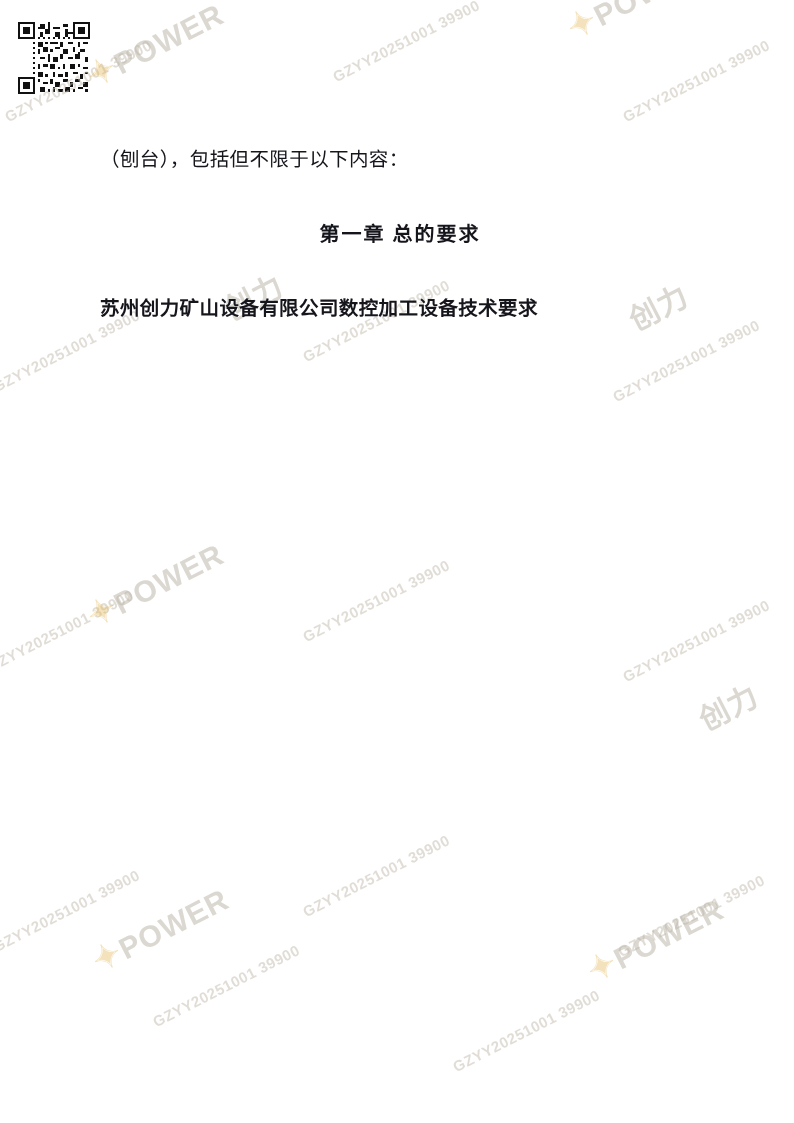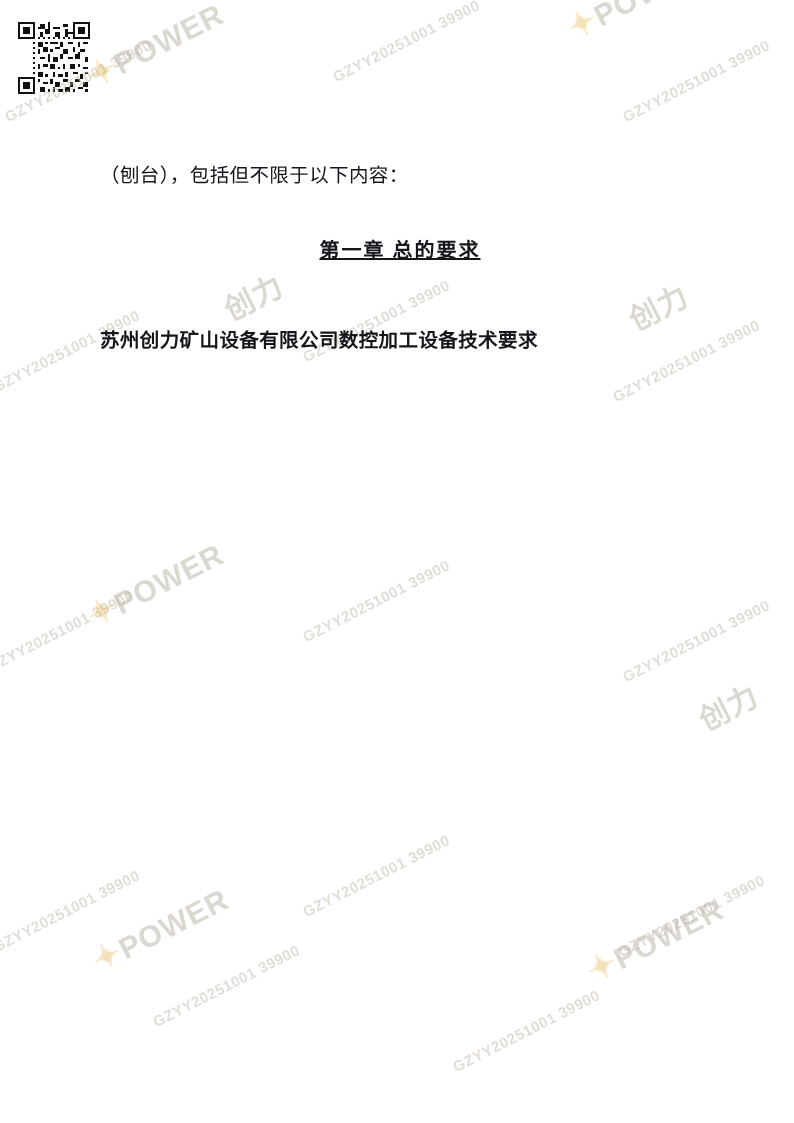--- a/index.html
+++ b/index.html
@@ -62,41 +62,40 @@
   }
   .wm-logo .cn {
     color: #b9b2a4;
     font-size: 30px;
   }
 
   
   .doc {
     position: absolute;
     left: 100px;
-    top: 156px;
+    top: 140px;
     width: 600px;
   }
   .para {
     font-size: 19.5px;
     line-height: 39px;
     letter-spacing: 0.4px;
     text-align: justify;
     margin: 0;
   }
   .lead {
     margin-bottom: 36px;
   }
   .chapter-title {
     text-align: center;
     font-size: 20px;
     font-weight: bold;
     letter-spacing: 2px;
-    margin: 0 0 52px 0;
+    margin: 0 0 36px 0;
     line-height: 38px;
-    text-decoration: underline;
   }
   .blk {
     margin: 0 0 34px 0;
   }
   .tight {
     margin-bottom: 0;
   }
   .b { font-weight: bold; }
 </style>
 </head>

